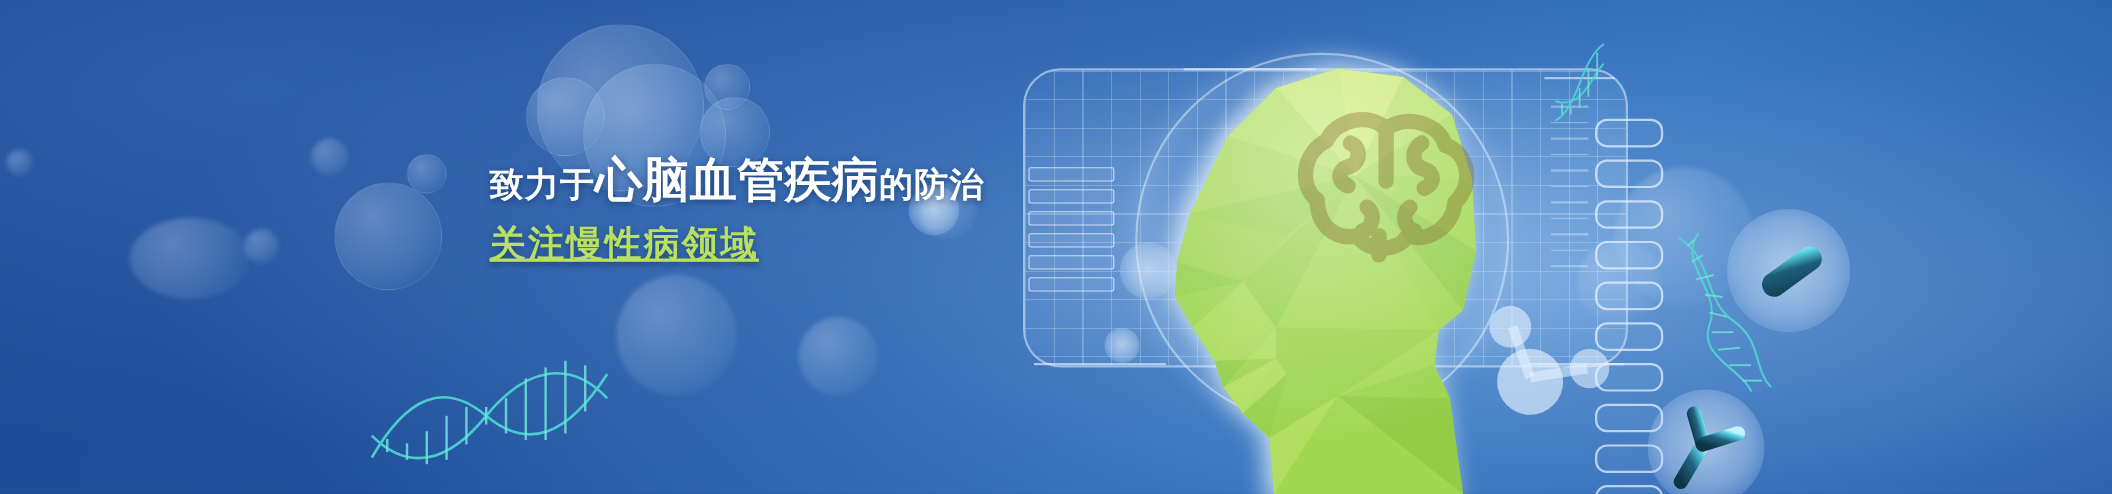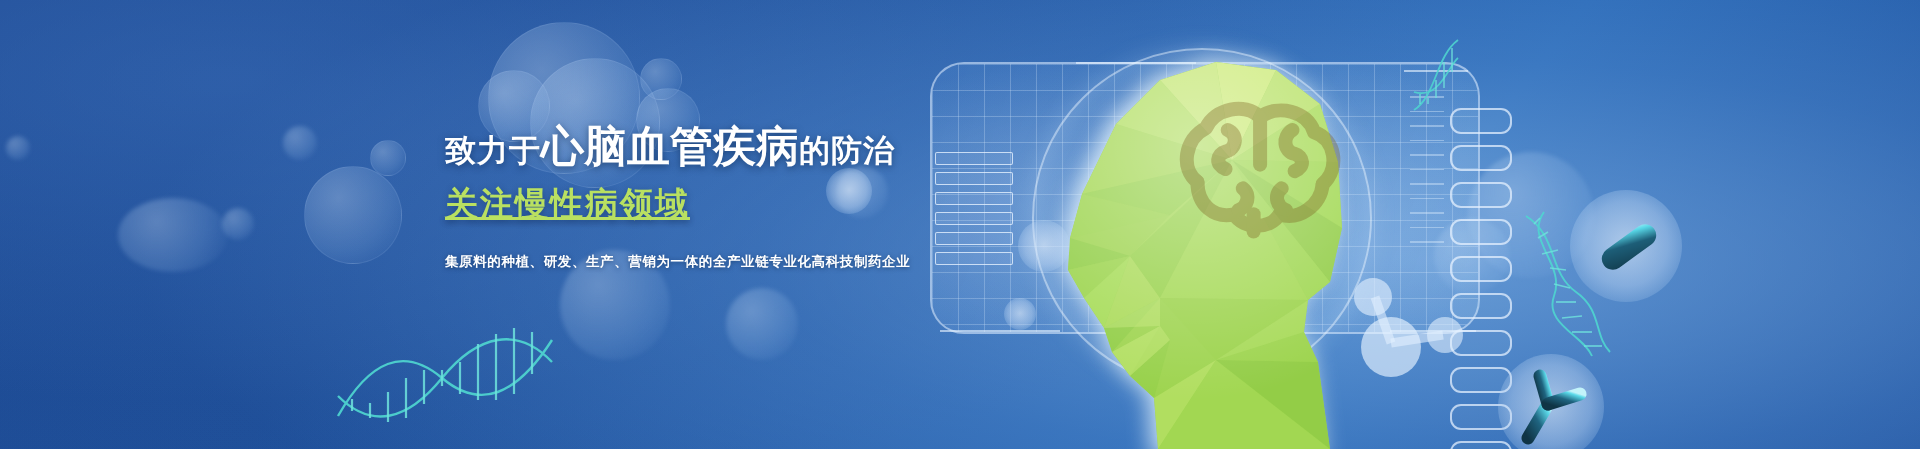--- a/index.html
+++ b/index.html
@@ -90,21 +90,21 @@
   
   .molecule{position:absolute;left:1325px;top:235px;}
 
   
   .spec{
     position:absolute;border-radius:50%;
     background:radial-gradient(circle at 50% 48%, rgba(226,238,252,0.62) 0%, rgba(200,222,248,0.42) 52%, rgba(170,205,240,0.16) 78%, rgba(255,255,255,0) 100%);
   }
 
   
-  .copy{position:absolute;left:445px;top:120px;width:660px;}
+  .copy{position:absolute;left:445px;top:138px;width:660px;}
   .h1{
     margin:0;
     color:#ffffff;
     font-weight:bold;
     font-size:31px;
     line-height:1.22;
     letter-spacing:1px;
     text-shadow:0 2px 7px rgba(8,32,70,.55);
     white-space:nowrap;
   }
@@ -357,16 +357,15 @@
       <line x1="42" y1="92" x2="62" y2="92"></line>
       <line x1="48" y1="108" x2="68" y2="106"></line>
       <line x1="58" y1="122" x2="78" y2="122"></line>
       <line x1="70" y1="136" x2="88" y2="136"></line>
     </g>
   </svg>
 
   <div class="copy">
     <h1 class="h1"><span>致力于</span><span class="big">心脑血管疾病</span><span>的防治</span></h1>
     <h2 class="h2">关注慢性病领域</h2>
-    <p class="sub">集原料的种植、研发、生产、营销为一体的全产业链专业化高科技制药企业</p>
   </div>
 
 </div>
 
 </body></html>

